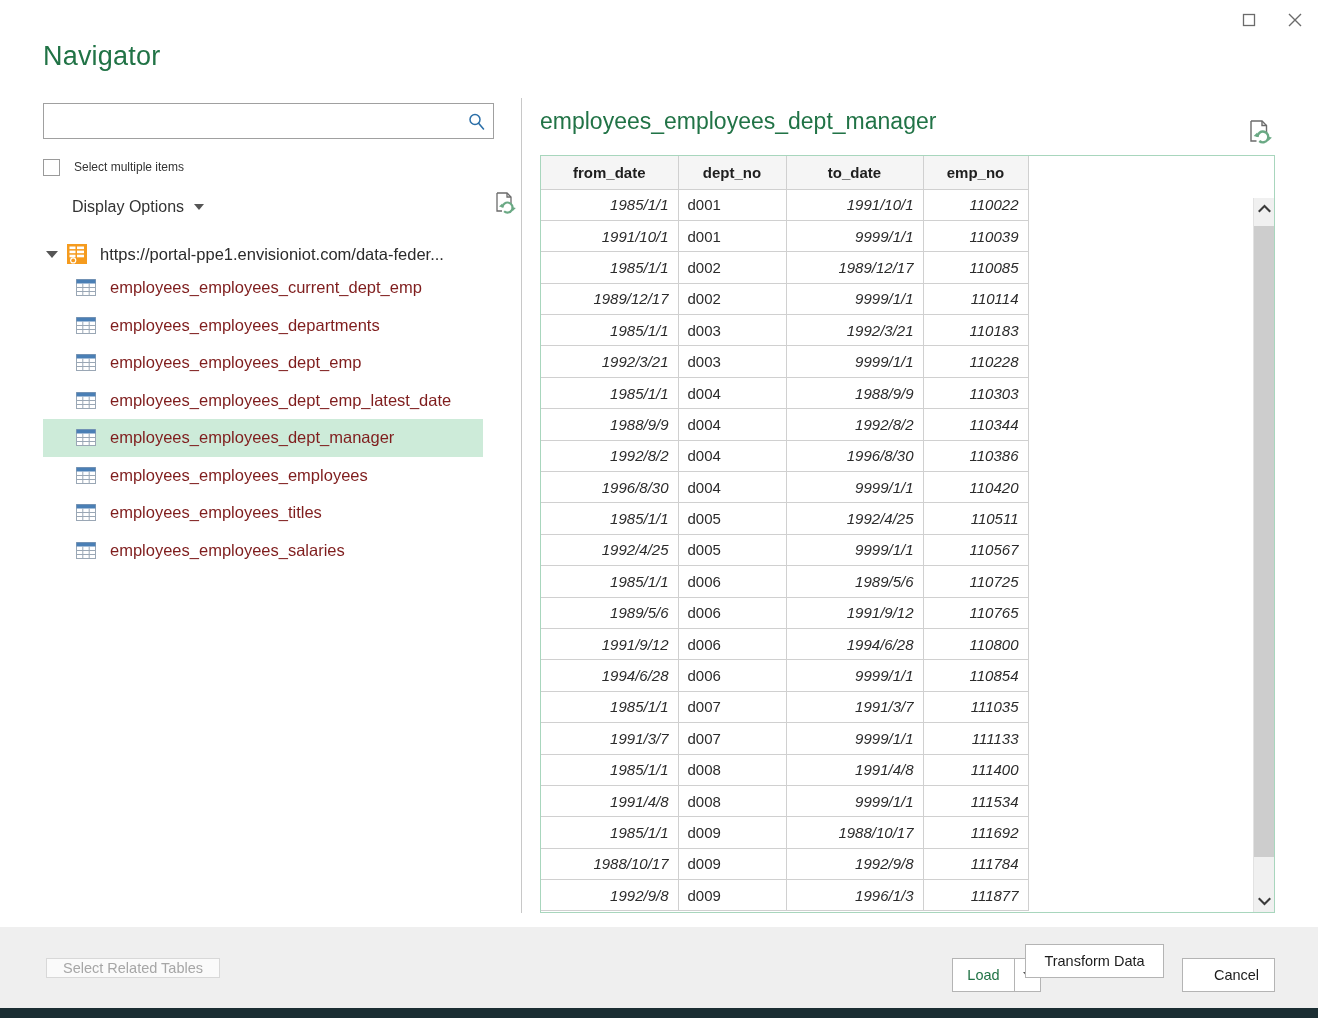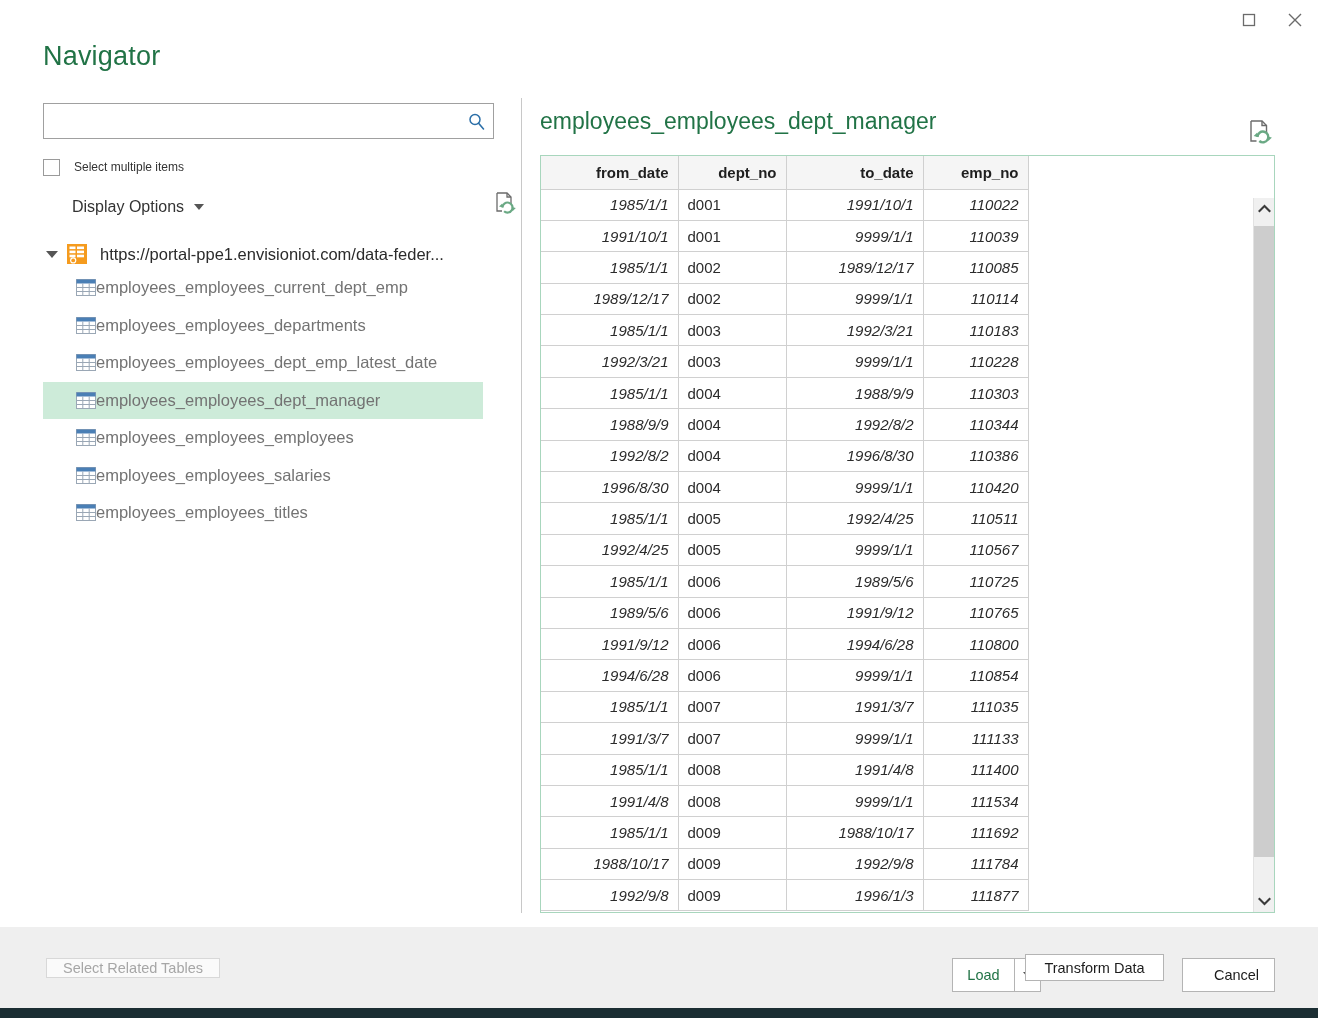--- a/index.html
+++ b/index.html
@@ -132,22 +132,23 @@
 
   .tree-item {
     display: flex; align-items: center;
     height: 37.5px;
     padding-left: 33px;
     width: 440px;
   }
   .tree-item.selected { background: #cdebd9; }
   .tbl-icon { width: 20px; height: 17px; flex: 0 0 auto; }
   .tree-item-label {
+    margin-left: 14px;
     font-size: 16.5px;
-    color: #737373;
+    color: #7f1d1d;
     white-space: nowrap;
   }
 
   
   .vdivider {
     position: absolute;
     left: 521px; top: 98px;
     width: 1px; height: 815px;
     background: #c8c8c8;
   }
@@ -182,21 +183,21 @@
     font-size: 15px;
   }
   table.preview th {
     background: #f5f5f5;
     border-right: 1px solid #d0d0d0;
     border-bottom: 1px solid #d0d0d0;
     height: 33px;
     font-weight: bold;
     font-size: 15px;
     color: #1f1f1f;
-    text-align: right;
+    text-align: center;
     padding: 0 9px;
     white-space: nowrap;
   }
   table.preview td {
     border-right: 1px solid #d0d0d0;
     border-bottom: 1px solid #d0d0d0;
     height: 31.4px;
     padding: 0 9px;
     color: #2b2b2b;
     white-space: nowrap;
@@ -254,22 +255,22 @@
   }
   .split-group {
     position: absolute; left: 952px; top: 31px;
     display: flex; height: 34px;
   }
   .btn-load { width: 62px; height: 34px; border-right: 0; }
   .btn-load-arrow {
     width: 27px; height: 34px;
   }
   .btn-transform {
-    position: absolute; left: 1025px; top: 27px;
-    width: 139px; height: 27px;
+    position: absolute; left: 1025px; top: 17px;
+    width: 139px; height: 34px;
   }
   .btn-cancel {
     position: absolute; left: 1182px; top: 31px;
     width: 93px; height: 34px; padding-left: 16px;
   }
   .darkstrip {
     position: absolute; left: 0; top: 1008px;
     width: 1318px; height: 10px;
     background: #1b2e33;
   }
@@ -362,29 +363,39 @@
         <span class="tbl-icon">
           <svg width="20" height="17" viewBox="0 0 20 17">
             <rect x="0.5" y="0.5" width="19" height="16" fill="#ffffff" stroke="#9aa7b5" stroke-width="1"></rect>
             <rect x="0.5" y="0.5" width="19" height="4" fill="#4a7fb5"></rect>
             <path d="M6.8 4.5 V16.5 M13.2 4.5 V16.5 M0.5 8.5 H19.5 M0.5 12.5 H19.5" stroke="#9aa7b5" stroke-width="1"></path>
           </svg>
         </span>
         <span class="tree-item-label">employees_employees_departments</span>
       </div>
 
-
       <div class="tree-item">
         <span class="tbl-icon">
           <svg width="20" height="17" viewBox="0 0 20 17">
             <rect x="0.5" y="0.5" width="19" height="16" fill="#ffffff" stroke="#9aa7b5" stroke-width="1"></rect>
             <rect x="0.5" y="0.5" width="19" height="4" fill="#4a7fb5"></rect>
             <path d="M6.8 4.5 V16.5 M13.2 4.5 V16.5 M0.5 8.5 H19.5 M0.5 12.5 H19.5" stroke="#9aa7b5" stroke-width="1"></path>
           </svg>
         </span>
+        <span class="tree-item-label">employees_employees_dept_emp</span>
+      </div>
+
+      <div class="tree-item">
+        <span class="tbl-icon">
+          <svg width="20" height="17" viewBox="0 0 20 17">
+            <rect x="0.5" y="0.5" width="19" height="16" fill="#ffffff" stroke="#9aa7b5" stroke-width="1"></rect>
+            <rect x="0.5" y="0.5" width="19" height="4" fill="#4a7fb5"></rect>
+            <path d="M6.8 4.5 V16.5 M13.2 4.5 V16.5 M0.5 8.5 H19.5 M0.5 12.5 H19.5" stroke="#9aa7b5" stroke-width="1"></path>
+          </svg>
+        </span>
         <span class="tree-item-label">employees_employees_dept_emp_latest_date</span>
       </div>
 
       <div class="tree-item selected">
         <span class="tbl-icon">
           <svg width="20" height="17" viewBox="0 0 20 17">
             <rect x="0.5" y="0.5" width="19" height="16" fill="#ffffff" stroke="#9aa7b5" stroke-width="1"></rect>
             <rect x="0.5" y="0.5" width="19" height="4" fill="#4a7fb5"></rect>
             <path d="M6.8 4.5 V16.5 M13.2 4.5 V16.5 M0.5 8.5 H19.5 M0.5 12.5 H19.5" stroke="#9aa7b5" stroke-width="1"></path>
           </svg>
@@ -404,32 +415,32 @@
       </div>
 
       <div class="tree-item">
         <span class="tbl-icon">
           <svg width="20" height="17" viewBox="0 0 20 17">
             <rect x="0.5" y="0.5" width="19" height="16" fill="#ffffff" stroke="#9aa7b5" stroke-width="1"></rect>
             <rect x="0.5" y="0.5" width="19" height="4" fill="#4a7fb5"></rect>
             <path d="M6.8 4.5 V16.5 M13.2 4.5 V16.5 M0.5 8.5 H19.5 M0.5 12.5 H19.5" stroke="#9aa7b5" stroke-width="1"></path>
           </svg>
         </span>
+        <span class="tree-item-label">employees_employees_titles</span>
+      </div>
+
+      <div class="tree-item">
+        <span class="tbl-icon">
+          <svg width="20" height="17" viewBox="0 0 20 17">
+            <rect x="0.5" y="0.5" width="19" height="16" fill="#ffffff" stroke="#9aa7b5" stroke-width="1"></rect>
+            <rect x="0.5" y="0.5" width="19" height="4" fill="#4a7fb5"></rect>
+            <path d="M6.8 4.5 V16.5 M13.2 4.5 V16.5 M0.5 8.5 H19.5 M0.5 12.5 H19.5" stroke="#9aa7b5" stroke-width="1"></path>
+          </svg>
+        </span>
         <span class="tree-item-label">employees_employees_salaries</span>
-      </div>
-
-      <div class="tree-item">
-        <span class="tbl-icon">
-          <svg width="20" height="17" viewBox="0 0 20 17">
-            <rect x="0.5" y="0.5" width="19" height="16" fill="#ffffff" stroke="#9aa7b5" stroke-width="1"></rect>
-            <rect x="0.5" y="0.5" width="19" height="4" fill="#4a7fb5"></rect>
-            <path d="M6.8 4.5 V16.5 M13.2 4.5 V16.5 M0.5 8.5 H19.5 M0.5 12.5 H19.5" stroke="#9aa7b5" stroke-width="1"></path>
-          </svg>
-        </span>
-        <span class="tree-item-label">employees_employees_titles</span>
       </div>
     </div>
   </div>
 
   <div class="vdivider"></div>
 
   <div class="right-pane">
     <div class="preview-title">employees_employees_dept_manager</div>
     <span class="refresh-lg">
       <svg width="28" height="28" viewBox="0 0 28 28">

